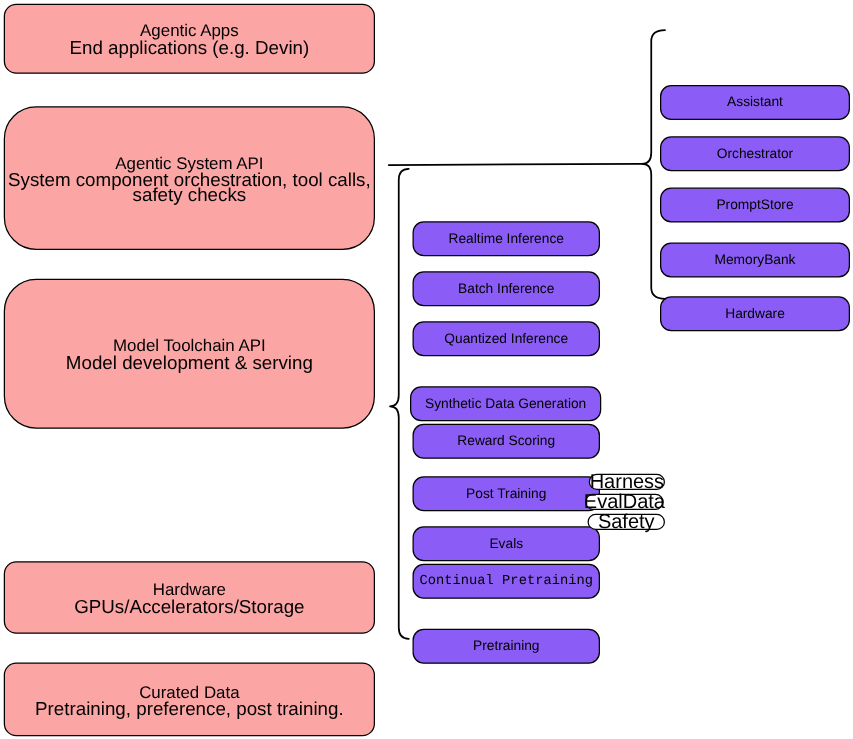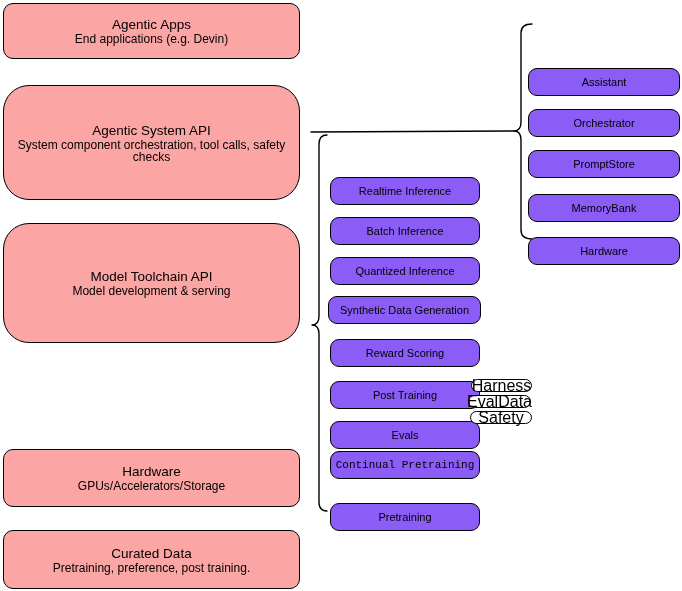--- a/index.html
+++ b/index.html
@@ -8,21 +8,21 @@
     font-family:"Liberation Sans", sans-serif;color:#000;overflow:hidden;
   }
   .overlay{position:absolute;left:0;top:0;z-index:1;}
   .overlay path{fill:none;stroke:#000;stroke-width:1.4;stroke-linecap:round;stroke-linejoin:round;}
   .lbox{
     position:absolute;left:3px;width:297px;background:#fca5a5;border:1.4px solid #000;
     box-sizing:border-box;display:flex;flex-direction:column;align-items:center;
     justify-content:center;text-align:center;z-index:2;
   }
   .lbox .title{font-size:13.5px;line-height:16px;}
-  .lbox .subtitle{font-size:12px;line-height:12px;margin-top:0;color:#000;}
+  .lbox .subtitle{font-size:15px;line-height:12px;margin-top:0;color:#000;}
   .node{
     position:absolute;background:#8b5cf6;border:1.4px solid #000;border-radius:9px;
     box-sizing:border-box;display:flex;align-items:center;justify-content:center;
     text-align:center;font-size:11px;z-index:2;margin-top:32px;
   }
   .mid{left:330px;width:150px;height:28px;}
   .right{left:528px;width:152px;height:28px;}
   .pill{
     position:absolute;background:#fff;border:1.3px solid #000;border-radius:8px;
     box-sizing:border-box;display:flex;align-items:center;justify-content:center;
@@ -68,21 +68,21 @@
 
   <div class="node mid" style="top:145px;justify-content:center;">
     <span>Realtime Inference</span>
   </div>
   <div class="node mid" style="top:185px;">
     <span>Batch Inference</span>
   </div>
   <div class="node mid" style="top:225px;">
     <span>Quantized Inference</span>
   </div>
-  <div class="node mid" style="top:264px;left:328px;width:153px;">
+  <div class="node mid" style="top:277px;left:328px;width:153px;">
     <span>Synthetic Data Generation</span>
   </div>
   <div class="node mid" style="top:307px;">
     <span>Reward Scoring</span>
   </div>
   <div class="node mid" style="top:349px;">
     <span>Post Training</span>
   </div>
   <div class="node mid" style="top:389px;">
     <span>Evals</span>

